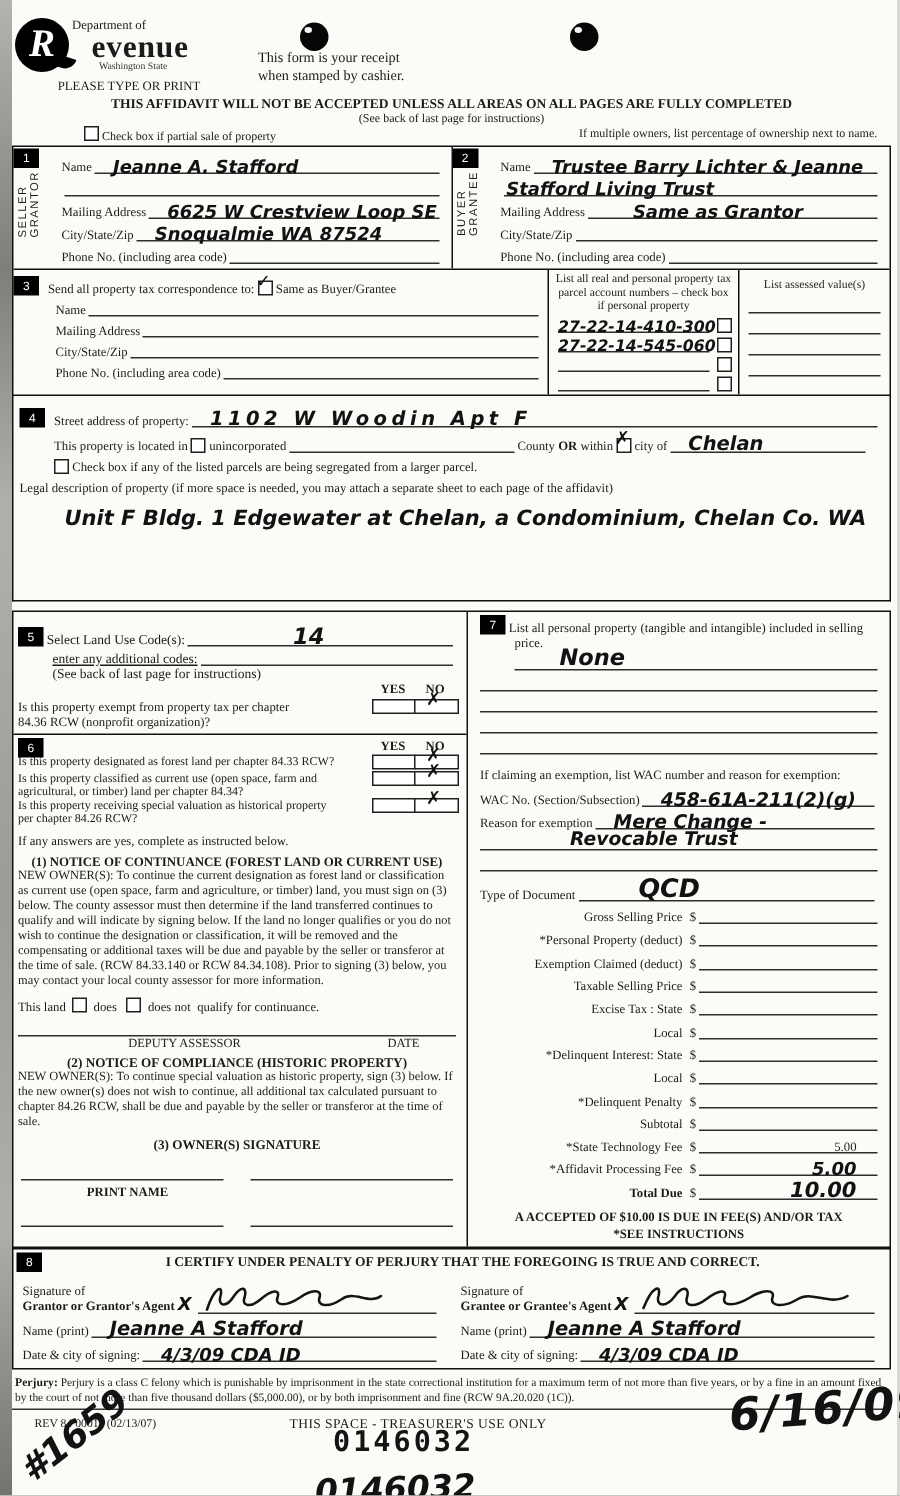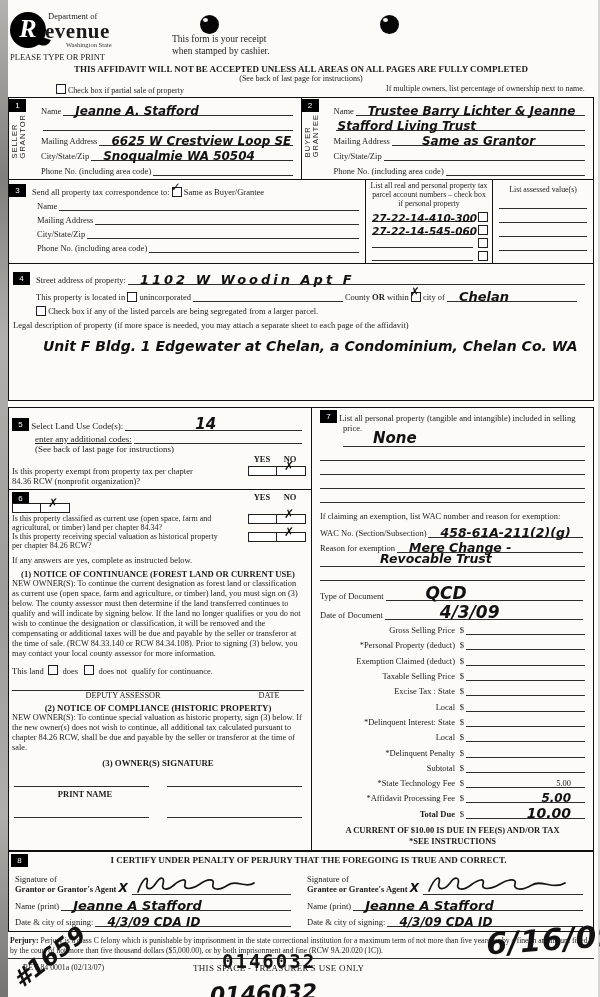--- a/index.html
+++ b/index.html
@@ -17,23 +17,23 @@
   .hdr{display:flex;padding:12px 2px 0 2px;}
   .hdr-left{width:152px;position:relative;}
   .logo{display:flex;align-items:flex-start;}
   .swirl{width:36px;height:36px;border-radius:50%;background:#000;color:#fff;
          font-family:"Liberation Serif",serif;font-weight:bold;font-style:italic;
          font-size:26px;text-align:center;line-height:34px;position:relative;}
   .swirl::after{content:"";position:absolute;right:-4px;bottom:2px;width:12px;height:8px;
          background:#000;border-radius:0 0 12px 0;transform:rotate(18deg);}
   .logo-txt{margin-left:2px;line-height:1;}
   .logo-dept{font-size:8.5px;}
-  .logo-rev{font-size:21px;font-weight:bold;letter-spacing:0.5px;margin-left:-3px;}
+  .logo-rev{font-size:21px;font-weight:bold;letter-spacing:0.5px;margin-left:-3px;padding-left:16px;}
   .logo-state{font-size:6.5px;margin-left:18px;color:#333;}
-  .please{font-size:8.5px;margin-top:4px;}
+  .please{font-size:8.5px;margin-top:4px;text-align:center;}
   .hdr-mid{width:300px;text-align:center;padding-top:18px;}
   .title{font-size:14.5px;font-weight:bold;letter-spacing:0.2px;}
   .subtitle{font-size:10.5px;font-weight:bold;margin-top:1px;}
   .hdr-right{flex:1;font-size:9.5px;padding-top:22px;text-align:left;padding-left:10px;line-height:1.25;}
   .warnline{text-align:center;font-size:9px;font-weight:bold;margin-top:2px;}
   .seeback{text-align:center;font-size:8px;margin-top:0px;}
   .prerow{display:flex;font-size:8px;margin-top:1px;}
   .prerow .l{width:300px;padding-left:48px;}
   .prerow .r{flex:1;padding-left:30px;}
 
@@ -187,21 +187,21 @@
               </div>
             <div class="fl">
                 <span class="lab">Mailing Address</span>
               <span class="line">
                   <span class="hwv hw">6625 W Crestview Loop SE</span>
                 </span>
               </div>
             <div class="fl">
                 <span class="lab">City/State/Zip</span>
               <span class="line">
-                  <span class="hwv hw">Snoqualmie WA 50504</span>
+                  <span class="hwv hw">Snoqualmie WA 87524</span>
                 </span>
               </div>
             <div class="fl">
                 <span class="lab">Phone No. (including area code)</span>
               <span class="line"></span>
               </div>
           </div>
         </div>
 
         <div class="party">
@@ -366,20 +366,21 @@
         <div class="divh"></div>
 
         <div style="position:relative;height:11px;">
           <span class="secno">6</span>
           <span style="position:absolute;right:0;top:0;" class="yesno">
               <span>YES</span>
               <span>NO</span>
             </span>
         </div>
         <div class="qrow">
+            <div class="qtext" style="font-size:8px;">Is this property designated as forest land per chapter 84.33 RCW?</div>
           <div class="qboxes">
               <span><span class="cb"></span></span>
               <span><span class="cb"><span class="mk">✗</span></span></span>
             </div>
           </div>
         <div class="qrow">
             <div class="qtext" style="font-size:8px;">
             <div>Is this property classified as current use (open space, farm and</div>
             <div>agricultural, or timber) land per chapter 84.34?</div>
             </div>
@@ -455,26 +456,20 @@
             </span>
         </div>
         <div class="vline"><span class="hw" style="font-size:12.5px;position:relative;top:-2px;left:60px;">Revocable Trust</span></div>
         <div class="vline"></div>
         <div class="fl" style="height:20px;">
           <span class="lab">Type of Document</span>
           <span class="line">
               <span class="hwv hw" style="font-size:17px;left:40px;">QCD</span>
             </span>
         </div>
-        <div class="fl" style="height:19px;">
-          <span class="lab">Date of Document</span>
-          <span class="line">
-              <span class="hwv hw" style="font-size:17px;left:55px;">4/3/09</span>
-            </span>
-        </div>
         <div class="feerow">
             <span class="feelab">Gross Selling Price</span>
             <span class="dol">$</span>
             <span class="feeline"></span>
           </div>
         <div class="feerow">
             <span class="feelab">*Personal Property (deduct)</span>
             <span class="dol">$</span>
             <span class="feeline"></span>
           </div>
@@ -533,21 +528,21 @@
             </span>
           </div>
         <div class="feerow">
             <span class="feelab" style="font-weight:bold;">Total Due</span>
             <span class="dol">$</span>
             <span class="feeline">
               <span class="feeval hw" style="font-size:14px;">10.00</span>
             </span>
           </div>
         <div class="minnote">
-          <div>A CURRENT OF $10.00 IS DUE IN FEE(S) AND/OR TAX</div>
+          <div>A ACCEPTED OF $10.00 IS DUE IN FEE(S) AND/OR TAX</div>
           <div>*SEE INSTRUCTIONS</div>
         </div>
       </div>
     </div>
 
     <div class="boxd">
       <div class="certline">
         <span class="secno">8</span>
         <span class="bt">I CERTIFY UNDER PENALTY OF PERJURY THAT THE FOREGOING IS TRUE AND CORRECT.</span>
       </div>

